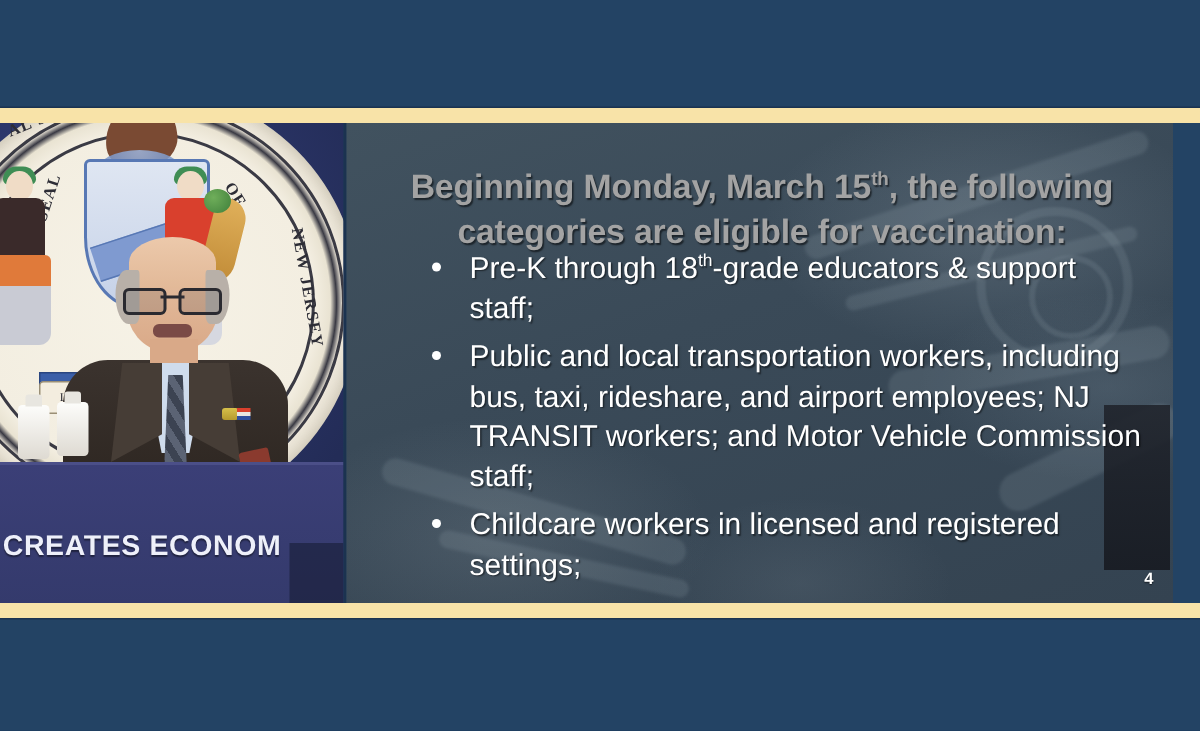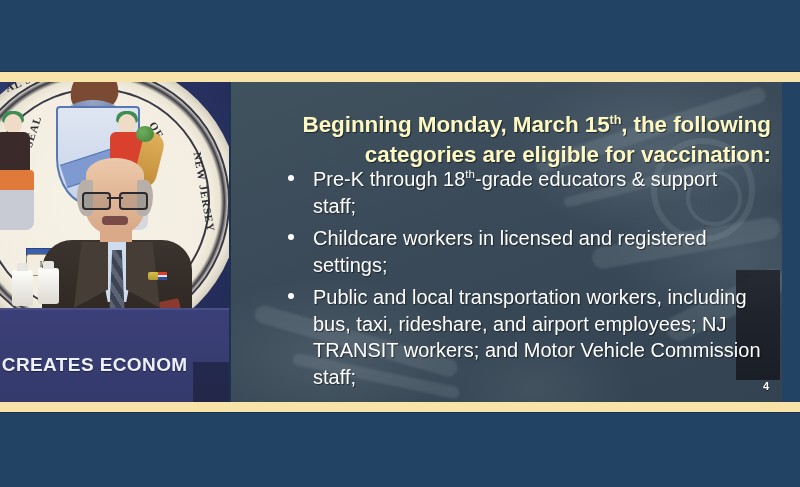--- a/index.html
+++ b/index.html
@@ -299,22 +299,22 @@
   .dark-block{
     position:absolute;left:505px;top:188px;width:44px;height:110px;
     background:linear-gradient(#20242c,#171a21);
     opacity:.9;
   }
 
   .slide-inner{position:absolute;inset:0;padding:0;}
 
   #slide-title{
     position:absolute;left:14px;top:13px;width:526px;
-    text-align:right;
-    color:#fef9c3;
+    text-align:center;
+    color:#a3a3a3;
     font-weight:700;
     font-size:22.5px;
     line-height:30px;
     letter-spacing:-0.1px;
     text-shadow:1px 1px 1px rgba(0,0,0,.55);
   }
   #slide-title sup{font-size:.56em;vertical-align:super;line-height:0;}
 
   #bullets{
     position:absolute;left:48px;top:84px;width:486px;
@@ -453,25 +453,25 @@
           <span>Beginning Monday, March 15</span><sup>th</sup><span>, the following categories are eligible for vaccination:</span>
         </h1>
 
         <ul id="bullets">
           <li>
             <span class="bullet-dot"></span>
             <span>Pre-K through 18</span><sup>th</sup><span>-grade educators &amp; support staff;</span>
           </li>
           <li>
             <span class="bullet-dot"></span>
-            <span>Childcare workers in licensed and registered settings;</span>
+            <span>Public and local transportation workers, including bus, taxi, rideshare, and airport employees; NJ TRANSIT workers; and Motor Vehicle Commission staff;</span>
           </li>
           <li>
             <span class="bullet-dot"></span>
-            <span>Public and local transportation workers, including bus, taxi, rideshare, and airport employees; NJ TRANSIT workers; and Motor Vehicle Commission staff;</span>
+            <span>Childcare workers in licensed and registered settings;</span>
           </li>
         </ul>
 
         <div id="page-number">4</div>
       </div>
     </div>
 
     <div id="slide-gutter"></div>
   </div>
 </div>

